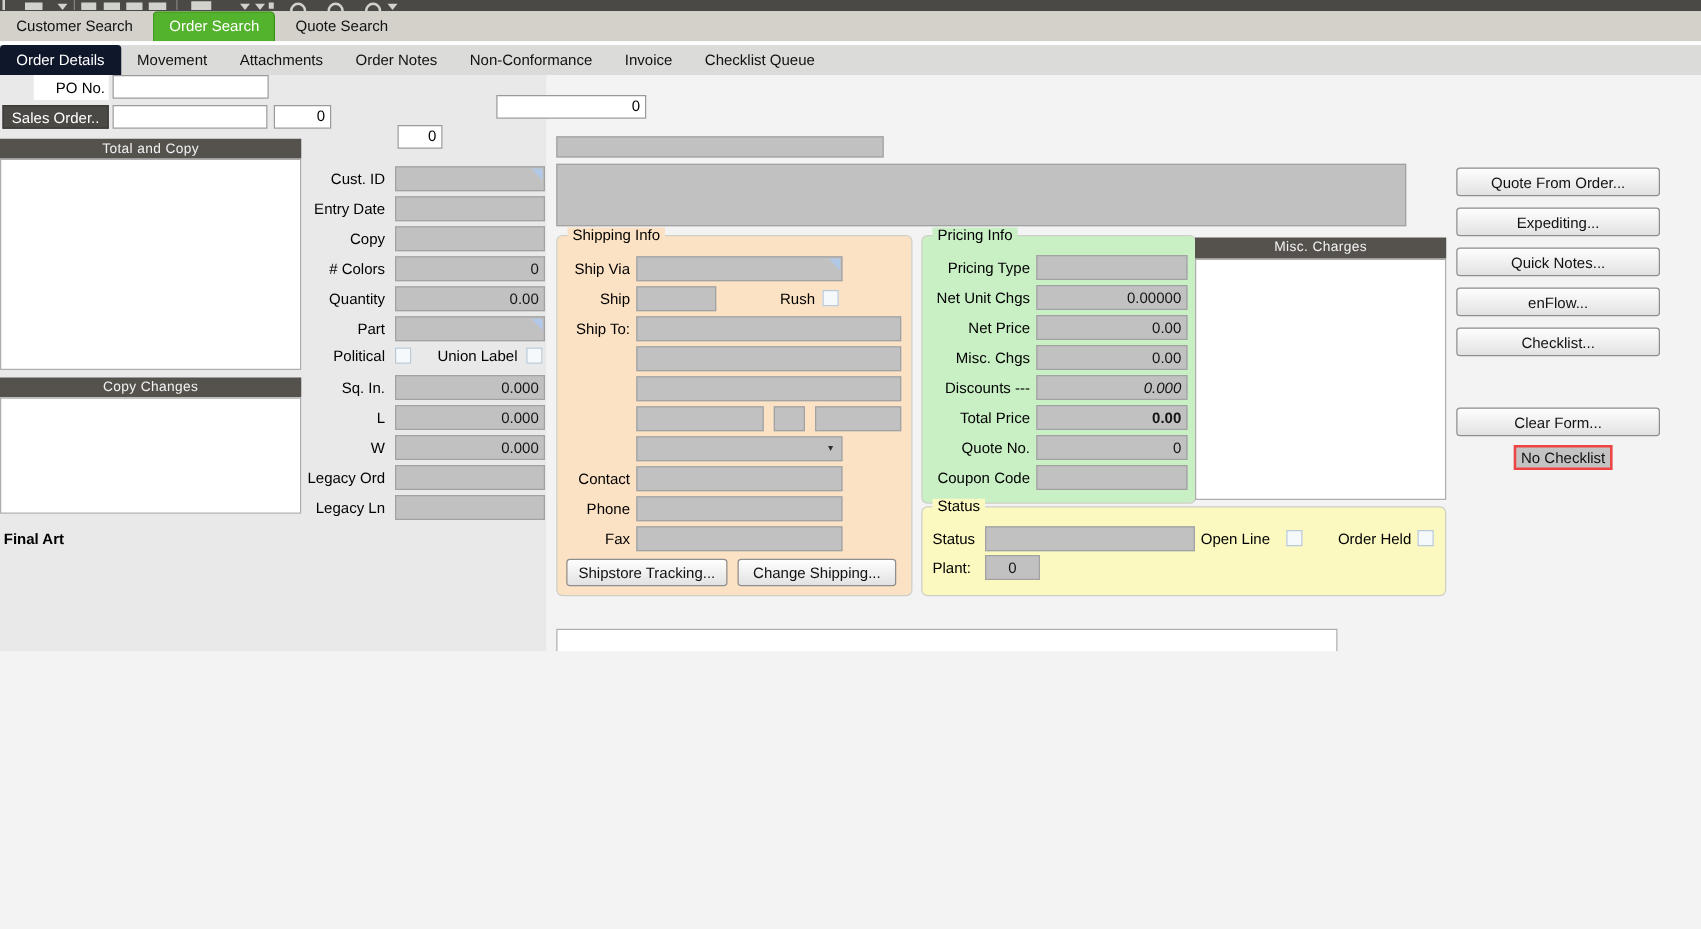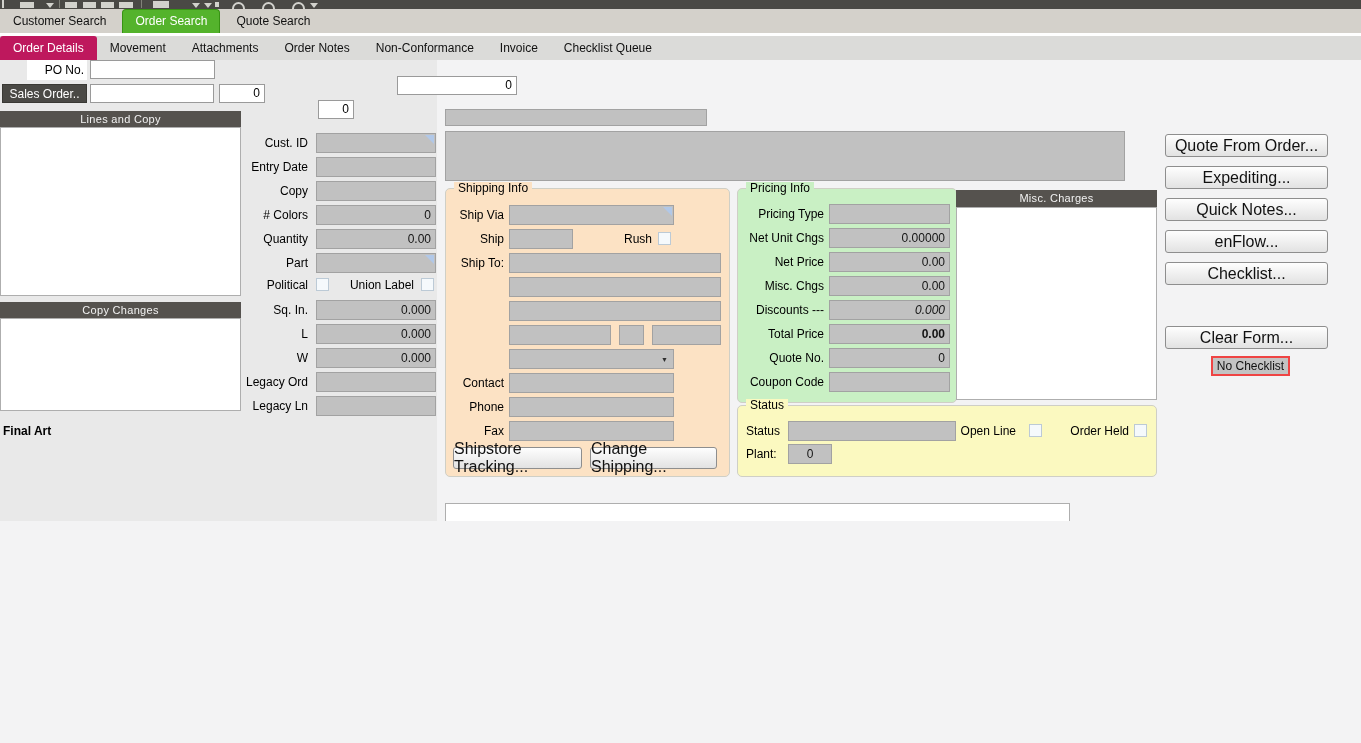--- a/index.html
+++ b/index.html
@@ -14,21 +14,21 @@
   .frag.circle { background:transparent; border:2px solid #d2d2cc; border-radius:50%; width:9px; height:9px; top:2px; }
   .frag.caret { background:transparent; width:0; height:0; border-left:4px solid transparent; border-right:4px solid transparent; border-top:5px solid #d2d2cc; top:3px; }
 
   
   .tabrow1 { left:0; top:9px; width:1361px; height:24px; background:#d4d1cb; display:flex; align-items:stretch; padding-left:2px; box-sizing:border-box; }
   .tab1 { font-size:12px; color:#111; padding:5px 11px 0; white-space:nowrap; }
   .tab1.active { background:#54b32c; color:#fff; border:1px solid #379313; border-bottom:none; border-radius:4px 4px 0 0; margin:0 5px; padding:4px 12px 0; }
   .whitestrip { left:0; top:33px; width:1361px; height:3px; background:#ffffff; }
   .tabrow2 { left:0; top:36px; width:1361px; height:24px; background:#dbdbd9; display:flex; align-items:stretch; }
   .tab2 { font-size:12px; color:#111; padding:5px 13px 0; white-space:nowrap; }
-  .tab2.active { background:#be185d; color:#fff; border-radius:3px 3px 0 0; }
+  .tab2.active { background:#0f172a; color:#fff; border-radius:3px 3px 0 0; }
 
   .left-bg { left:0; top:60px; width:437px; height:683px; background:#e9e9e9; }
 
   
   .darkhdr { background:#55524e; color:#f2f2f2; font-size:11px; text-align:center; line-height:16px; letter-spacing:.3px; }
   .listpanel { background:#ffffff; border:1px solid #aeaeae; box-sizing:border-box; }
 
   
   .grayfield { background:#c1c1c1; border:1px solid #a2a2a2; box-sizing:border-box; height:20px; font-size:12px; color:#141414; line-height:18px; padding:0 4px; overflow:hidden; }
   .grayfield.right { text-align:right; }
@@ -39,21 +39,21 @@
   .lbl.r { text-align:right; }
   .corner { position:absolute; right:1px; top:1px; width:0; height:0; border-top:9px solid #b1c8e8; border-left:9px solid transparent; }
   .cb { width:13px; height:13px; background:#f5f9fc; border:1px solid #bccad6; box-sizing:border-box; }
   .ddarrow { position:absolute; right:5px; top:6px; font-size:7px; color:#2e2e2e; line-height:7px; }
 
   
   .groupbox { border:1px solid #cfcfc6; border-radius:5px; box-sizing:border-box; }
   .gb-title { position:absolute; top:-7px; left:8px; font-size:12px; padding:0 4px; line-height:13px; }
 
   
-  .btn { background:linear-gradient(#fefefe,#e2e2e2); border:1px solid #8e8e8e; border-radius:3px; font-size:16px; color:#111; display:flex; align-items:center; justify-content:center; box-sizing:border-box; cursor:default; }
+  .btn { background:linear-gradient(#fefefe,#e2e2e2); border:1px solid #8e8e8e; border-radius:3px; font-size:12px; color:#111; display:flex; align-items:center; justify-content:center; box-sizing:border-box; cursor:default; }
   .darkbtn { background:#4a4945; color:#fff; font-size:12px; display:flex; align-items:center; justify-content:center; box-sizing:border-box; border:1px solid #3a3935; }
   .flatgray { background:#c3c3c3; border:2px solid #ef4444; box-sizing:border-box; font-size:12px; display:flex; align-items:center; justify-content:center; color:#111; }
 
   .bold { font-weight:bold; }
   .italic { font-style:italic; }
 </style>
 </head>
 <body>
 
 <div id="app">
@@ -105,21 +105,21 @@
   <div class="abs darkbtn" style="left:2px;top:84px;width:85px;height:19px">Sales Order..</div>
   <div class="abs whiteinput" style="left:90px;top:84px;width:124px"></div>
   <div class="abs whiteinput right" style="left:219px;top:84px;width:46px">0</div>
 
   <div class="abs whiteinput right" style="left:318px;top:100px;width:36px">0</div>
   <div class="abs whiteinput right" style="left:397px;top:76px;width:120px">0</div>
 
   <div class="abs grayfield" style="left:445px;top:109px;width:262px;height:17px"></div>
   <div class="abs grayfield" style="left:445px;top:131px;width:680px;height:50px"></div>
 
-  <div class="abs darkhdr" style="left:0;top:111px;width:241px;height:16px">Lines and Copy</div>
+  <div class="abs darkhdr" style="left:0;top:111px;width:241px;height:16px">Total and Copy</div>
   <div class="abs listpanel" style="left:0;top:127px;width:241px;height:169px"></div>
 
   <div class="abs darkhdr" style="left:0;top:302px;width:241px;height:16px">Copy Changes</div>
   <div class="abs listpanel" style="left:0;top:318px;width:241px;height:93px"></div>
 
   <div class="abs lbl bold" style="left:3px;top:421px">Final Art</div>
 
   <div class="abs lbl r" style="left:158px;top:133px;width:150px">Cust. ID</div>
   <div class="abs grayfield" style="left:316px;top:133px;width:120px">
       <span class="corner"></span>

